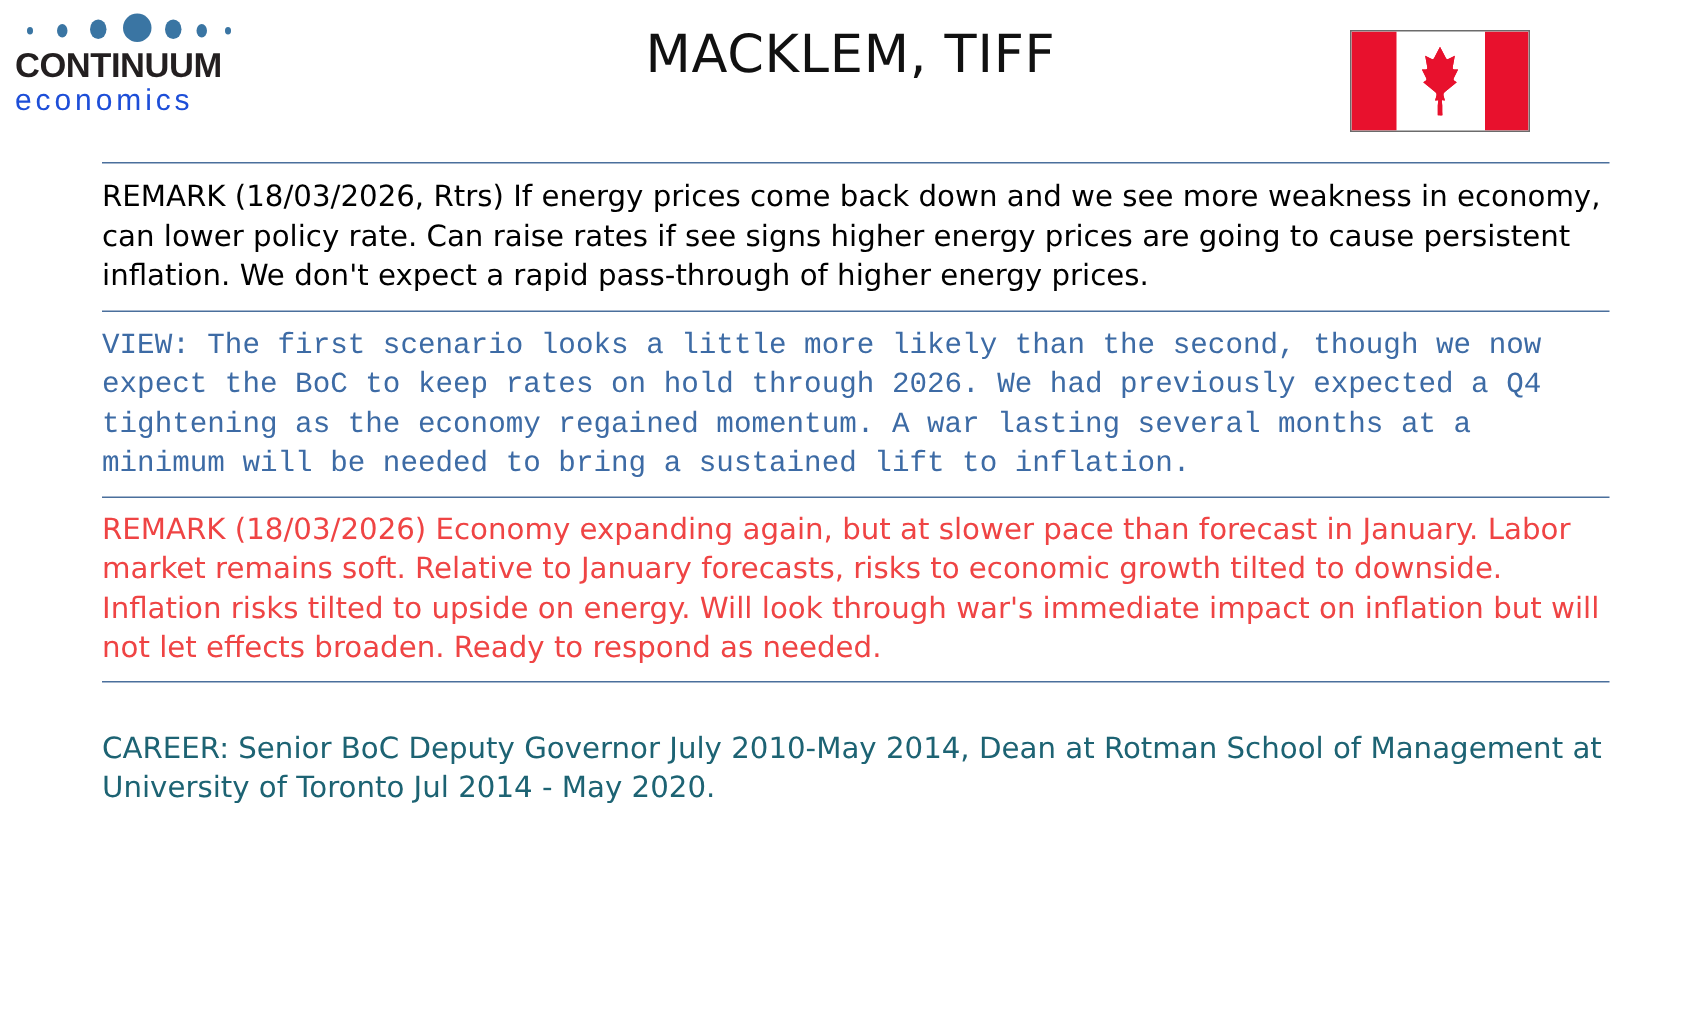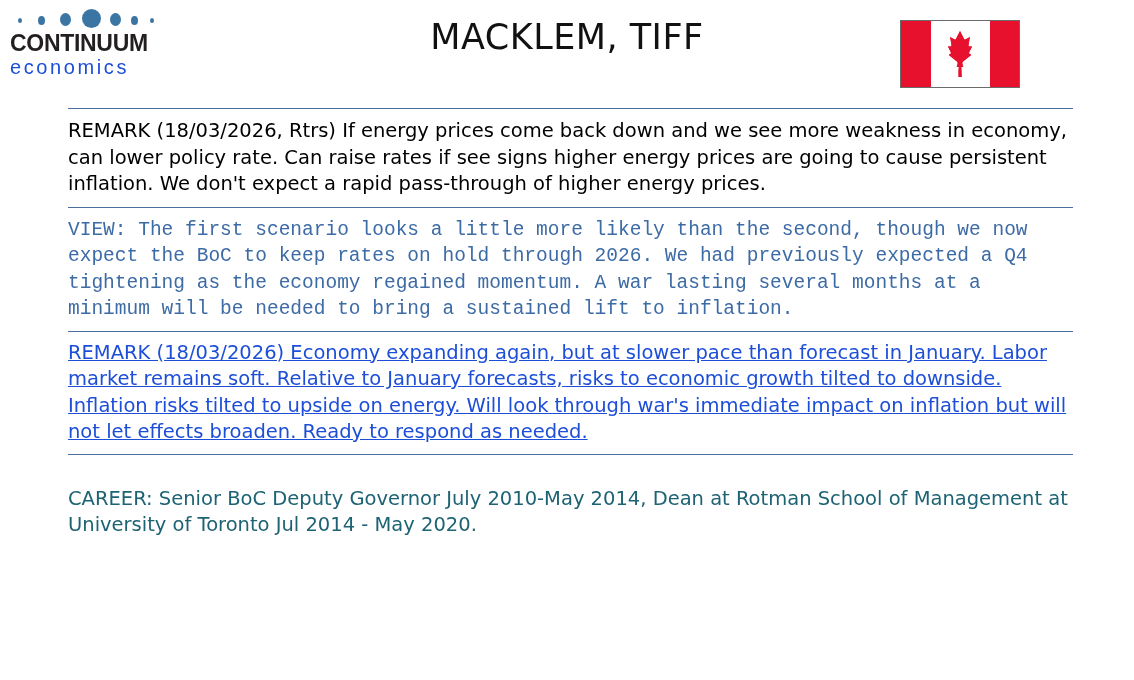--- a/index.html
+++ b/index.html
@@ -128,21 +128,21 @@
   .divider {
     border: 0;
     border-top: 1px solid #4a6f9c;
     margin: 0;
     height: 0;
   }
 
   .block-position { padding-bottom: 5px; }
   .block-remark1  { padding: 9px 0 9px 0; color: #000000; }
   .block-view     { padding: 9px 0 8px 0; color: #3d6ba5; font-family: Liberation Mono, monospace; }
-  .block-remark2  { padding: 8px 0 8px 0; color: #1d4ed8; text-decoration: underline; }
+  .block-remark2  { padding: 8px 0 8px 0; color: #ef4444; }
   .block-career   { padding: 31px 0 0 0;  color: #1d6373; }
 </style>
 </head>
 <body>
 
 <div class="header">
 
   <div class="logo">
     <div class="logo-dots">
       <span class="dot d0"></span>

